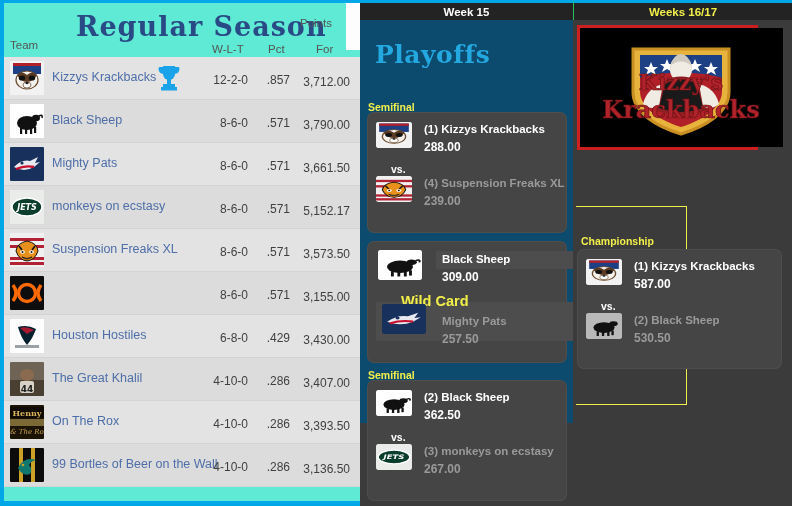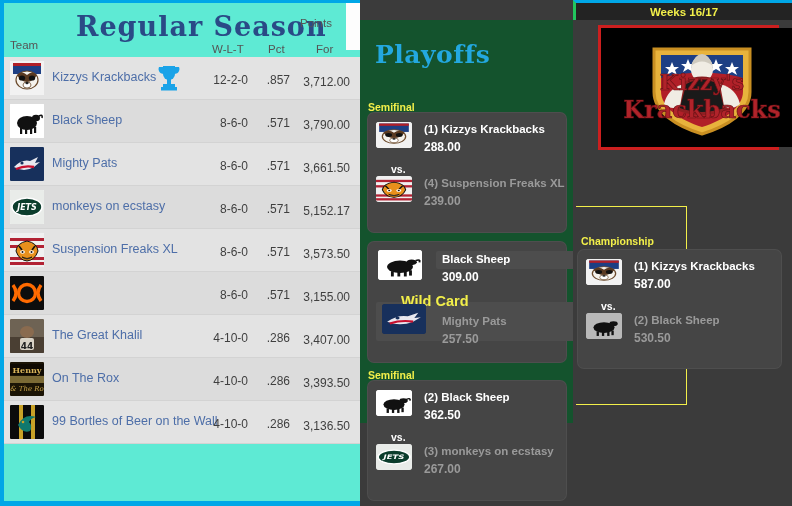--- a/index.html
+++ b/index.html
@@ -78,25 +78,25 @@
   
   .weekbar{
     position:absolute;top:0;height:20px;
     background:#232323;
     color:#fff;font-size:11.5px;font-weight:bold;
     display:flex;align-items:center;justify-content:center;
     border-top:3px solid #00a7e7;
     box-sizing:border-box;
   }
   #week15{left:360px;width:213px;}
-  #week1617{left:573px;width:219px;color:#f2ef4a;border-left:3px solid #22c55e;}
+  #week1617{left:573px;width:219px;color:#f2ef4a;border-left:1px solid #22c55e;}
 
   .center{
     position:absolute;left:360px;top:20px;width:213px;height:403px;
-    background:#14532d;
+    background:#0c4a6e;
   }
   .playoffs-title{
     position:absolute;left:15px;top:20px;
     font-family:"DejaVu Serif", serif;font-weight:bold;
     font-size:25px;color:#23a8e0;letter-spacing:0.5px;
   }
   .round-label{
     position:absolute;font-size:10.5px;font-weight:bold;color:#f2ef4a;
   }
 
@@ -128,21 +128,21 @@
     position:absolute;background:#4d4d4d;border-radius:2px;
   }
 
   
   .right{
     position:absolute;left:573px;top:20px;width:219px;height:486px;
     background:#3b3b3b;
   }
   .champ-img{
     position:absolute;left:4px;top:5px;width:181px;height:125px;
-    background:#000;border:3px solid #cc1f1f;box-sizing:border-box;margin-left:21px;
+    background:#000;border:3px solid #cc1f1f;box-sizing:border-box;
   }
   .bracket-line{position:absolute;background:#f2ef4a;}
   .bluebottom{
     position:absolute;left:0;bottom:0;width:360px;height:5px;background:#00a7e7;
   }
 </style>
 </head>
 <body>
 
 <div class="app">
@@ -266,20 +266,34 @@
                 <path d="M31,9 q-6,8 0,16" stroke="#ff6a00" stroke-width="3.4" fill="none"></path>
               </svg>
             </span>
             <span class="cell c-wlt">8-6-0</span>
             <span class="cell c-pct">.571</span>
             <span class="cell c-for">3,155.00</span>
           </div>
           <div class="row">
             <span class="logo">
               <svg viewBox="0 0 34 34" preserveAspectRatio="none" style="width:34px;height:34px;display:block">
+                <rect width="34" height="34" fill="#fdfdfd"></rect>
+                <path d="M8,8 q9,-3 18,2 q-3,9 -9,16 q-6,-7 -9,-18z" fill="#03202f"></path>
+                <path d="M10,9 q7,-2 14,2 l-7,4z" fill="#a71930"></path>
+                <rect x="5" y="26" width="24" height="3" fill="#9aa2a8"></rect>
+              </svg>
+            </span>
+            <span class="team-name">Houston Hostiles</span>
+            <span class="cell c-wlt">6-8-0</span>
+            <span class="cell c-pct">.429</span>
+            <span class="cell c-for">3,430.00</span>
+          </div>
+          <div class="row">
+            <span class="logo">
+              <svg viewBox="0 0 34 34" preserveAspectRatio="none" style="width:34px;height:34px;display:block">
                 <rect width="34" height="34" fill="#6e6354"></rect>
                 <rect y="18" width="34" height="16" fill="#4a3f33"></rect>
                 <ellipse cx="17" cy="13" rx="7" ry="6" fill="#8a6b4f"></ellipse>
                 <rect x="10" y="19" width="14" height="12" rx="2" fill="#d8d2c6"></rect>
                 <text x="17" y="30" text-anchor="middle" font-family="DejaVu Sans, sans-serif" font-weight="bold" font-size="9" fill="#222">44</text>
               </svg>
             </span>
             <span class="team-name">The Great Khalil</span>
             <span class="cell c-wlt">4-10-0</span>
             <span class="cell c-pct">.286</span>
@@ -314,20 +328,21 @@
             <span class="cell c-wlt">4-10-0</span>
             <span class="cell c-pct">.286</span>
             <span class="cell c-for">3,136.50</span>
           </div>
         </div>
       <div class="vscroll"></div>
     </div>
     <div class="bluebottom"></div>
   </div>
 
+  <div class="weekbar" id="week15">Week 15</div>
   <div class="weekbar" id="week1617">Weeks 16/17</div>
 
   <div class="center">
     <div class="playoffs-title">Playoffs</div>
 
     <div class="round-label" style="left:8px;top:81px;">Semifinal</div>
 
     <div class="match" style="left:8px;top:93px;width:198px;height:119px;">
       <div class="m-logo" style="left:8px;top:9px;">
           <svg viewBox="0 0 34 34" preserveAspectRatio="none" style="width:36px;height:26px;display:block">

